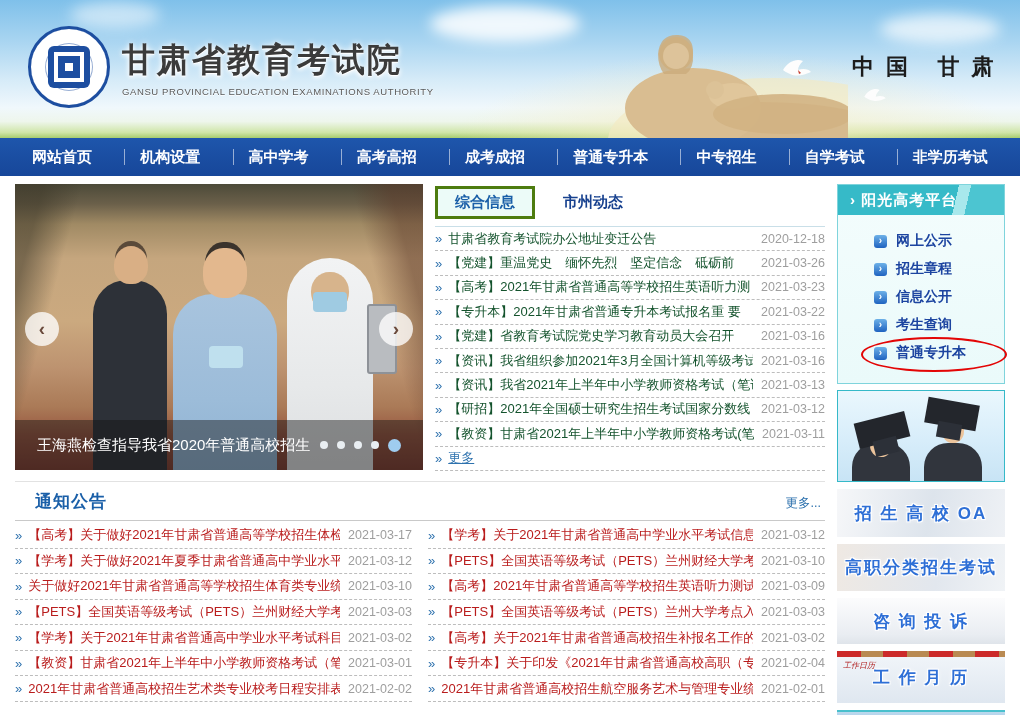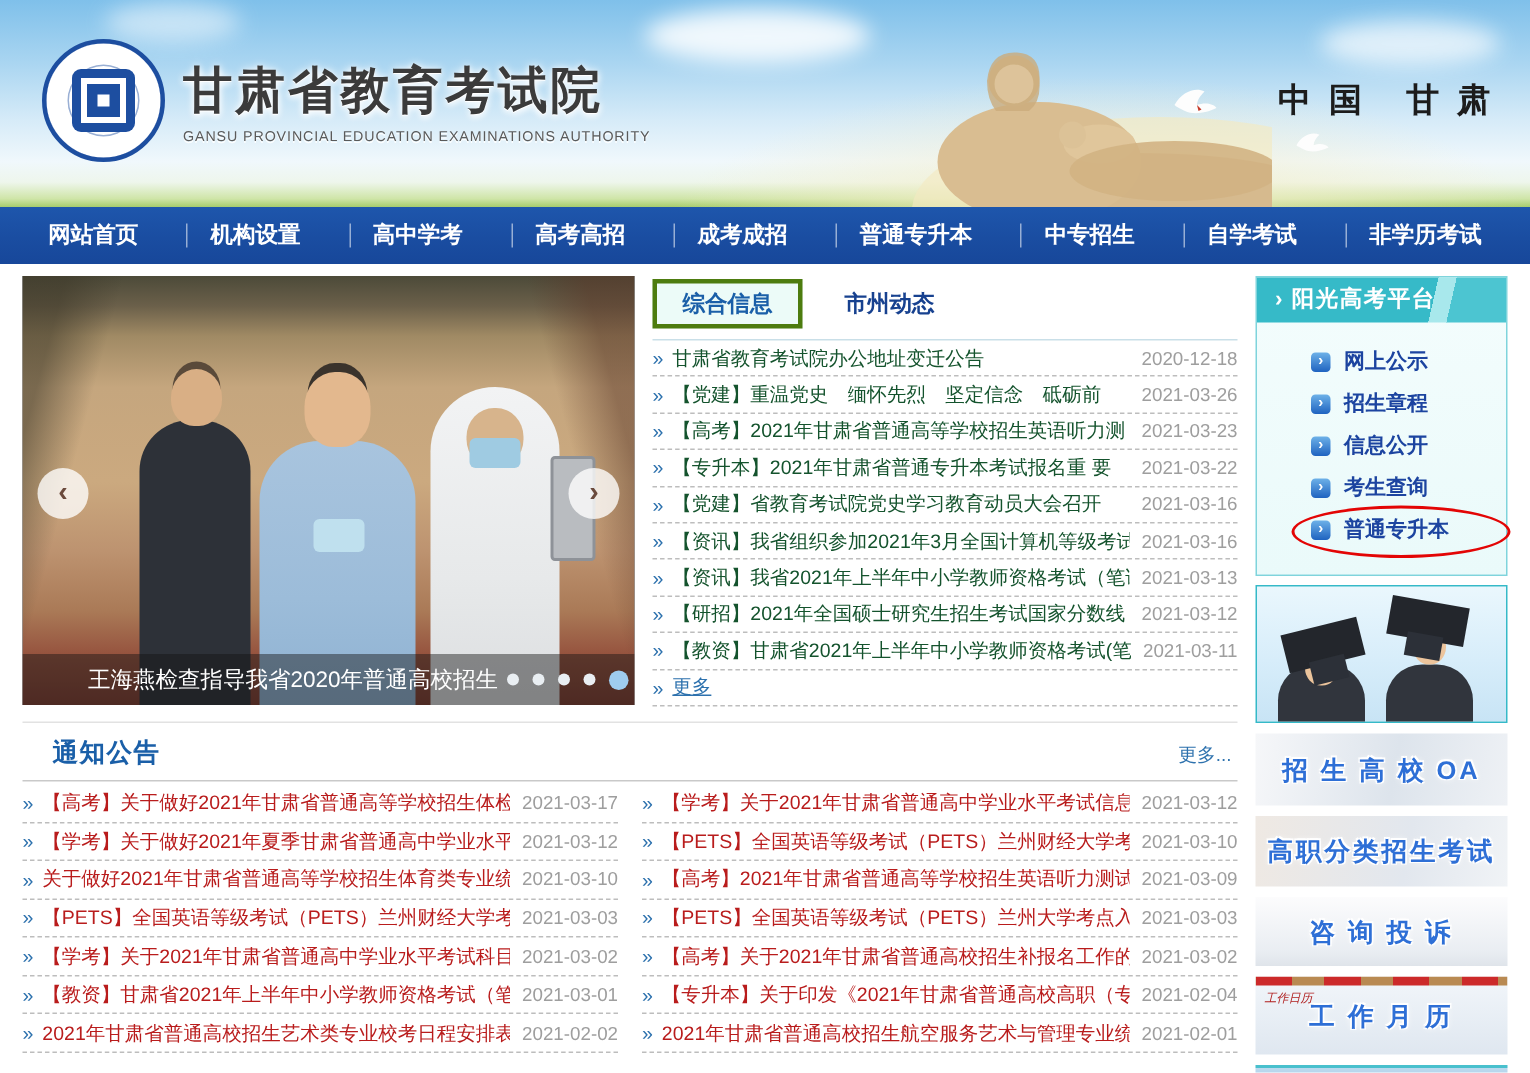--- a/index.html
+++ b/index.html
@@ -96,22 +96,22 @@
 
   .c-arrow {
     position: absolute; top: 128px; width: 34px; height: 34px; border-radius: 50%;
     background: rgba(255,255,255,.78); border: none; cursor: pointer;
     color: #6b4a3c; font-size: 19px; font-weight: bold; line-height: 32px; text-align: center;
   }
   .c-prev { left: 10px; } .c-next { right: 10px; }
   .c-prev::before { content: "‹"; } .c-next::before { content: "›"; }
 
   .caption-bar {
-    position: absolute; left: 0; right: 0; bottom: 0; height: 34px;
-    background: rgba(20,20,20,.45); display: flex; align-items: center; padding: 0 4px; text-align: right;
+    position: absolute; left: 0; right: 0; bottom: 0; height: 50px;
+    background: rgba(20,20,20,.45); display: flex; align-items: center; padding: 0 22px;
   }
   .caption { color: #fff; font-size: 15px; flex: 1; white-space: nowrap; overflow: hidden; }
   .dots { display: flex; align-items: center; gap: 9px; margin-left: 6px; }
   .dot { width: 8px; height: 8px; border-radius: 50%; background: #e9eef2; cursor: pointer; }
   .dot.active { width: 13px; height: 13px; background: #9fccef; }
 
   
   .news { width: 390px; }
   .tabs { display: flex; align-items: center; gap: 26px; padding: 2px 0 7px; border-bottom: 1px solid #c9dfe8; }
   .tab { font-size: 15px; font-weight: bold; color: #17418f; cursor: pointer; padding: 4px 2px; }

